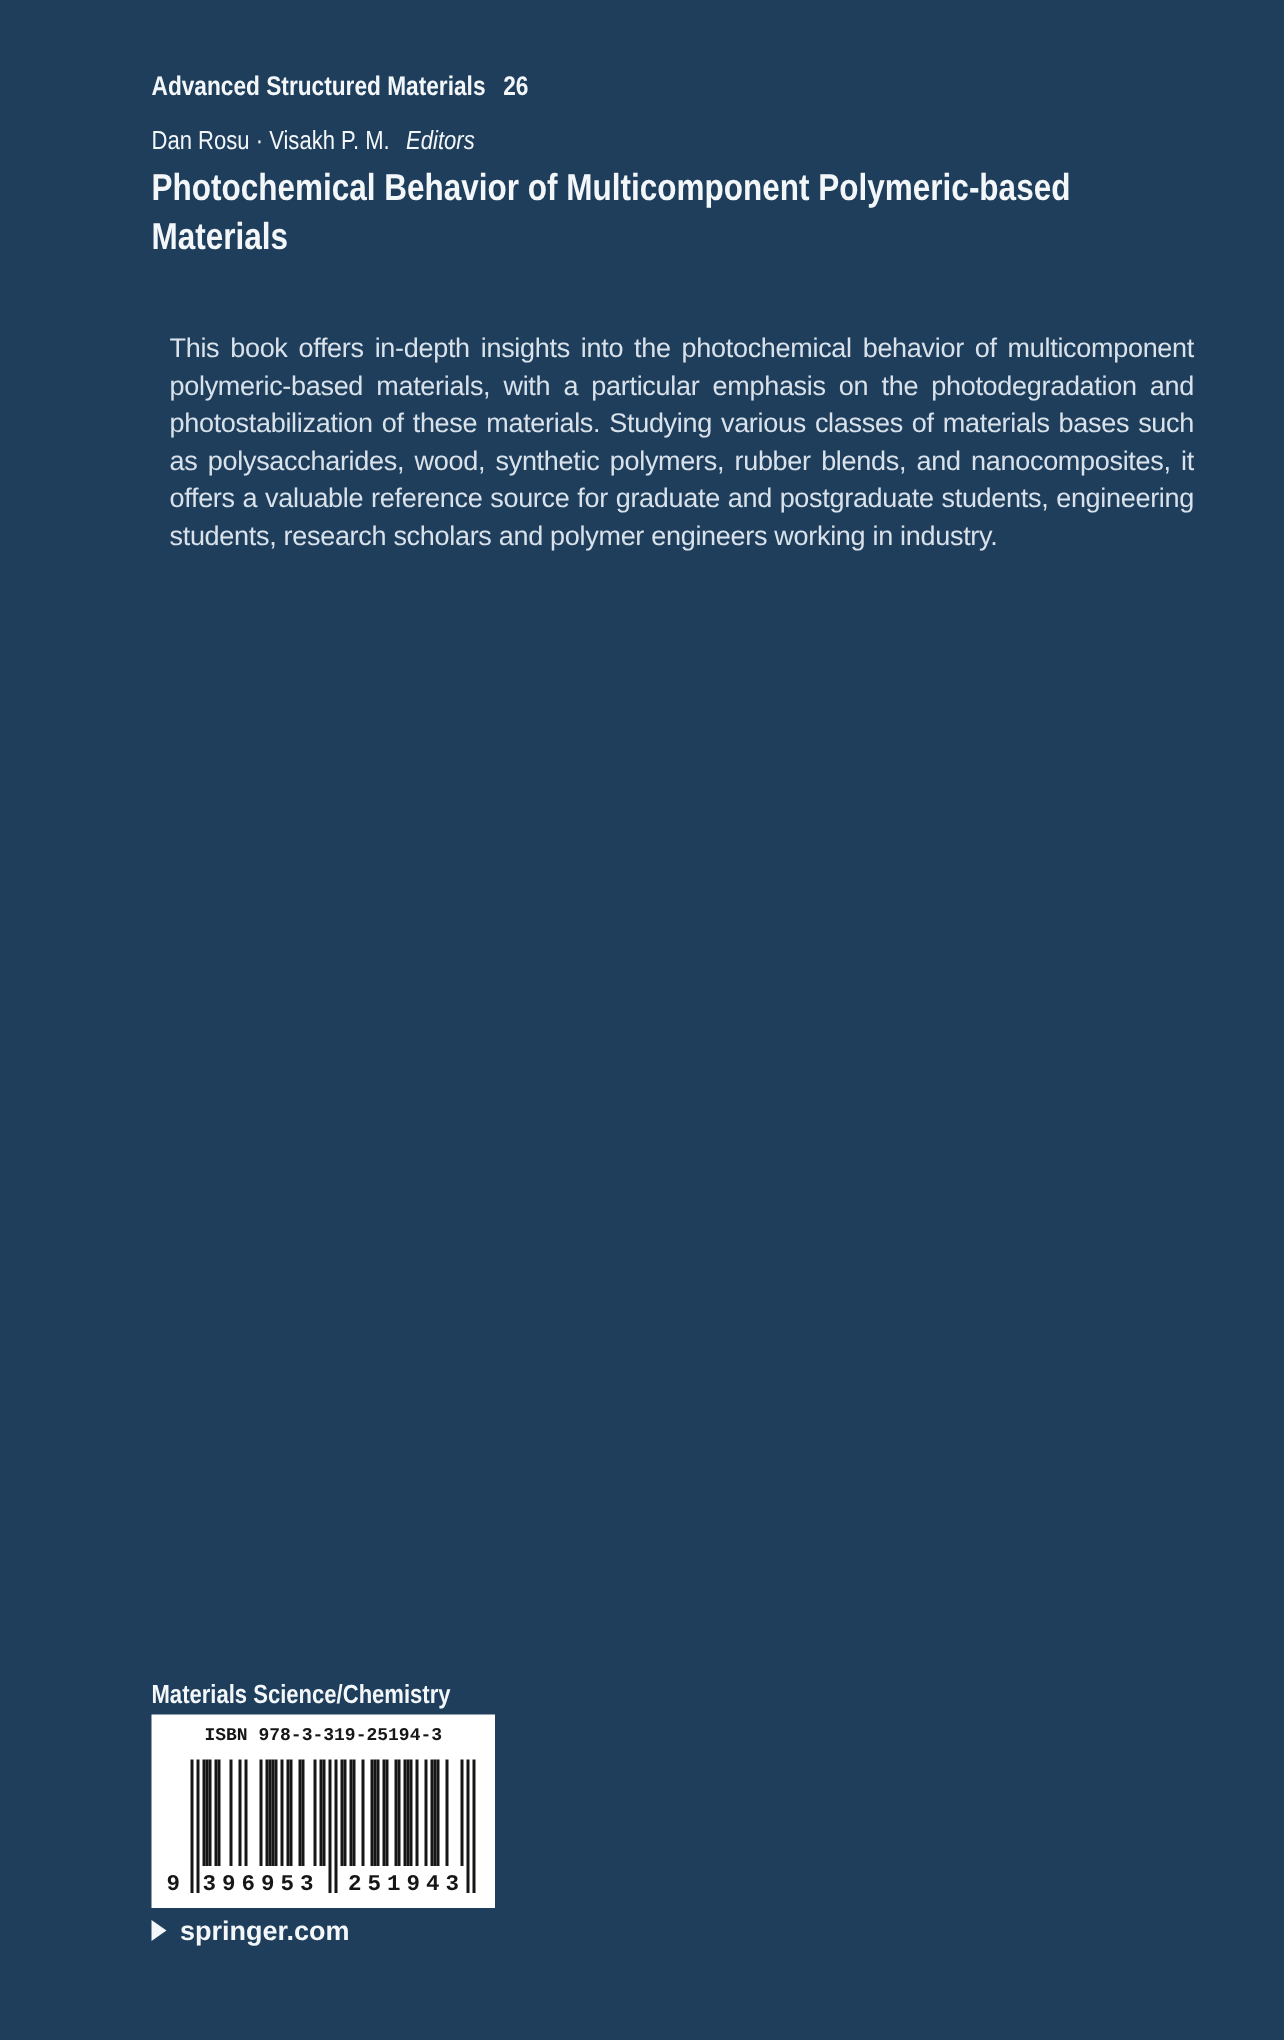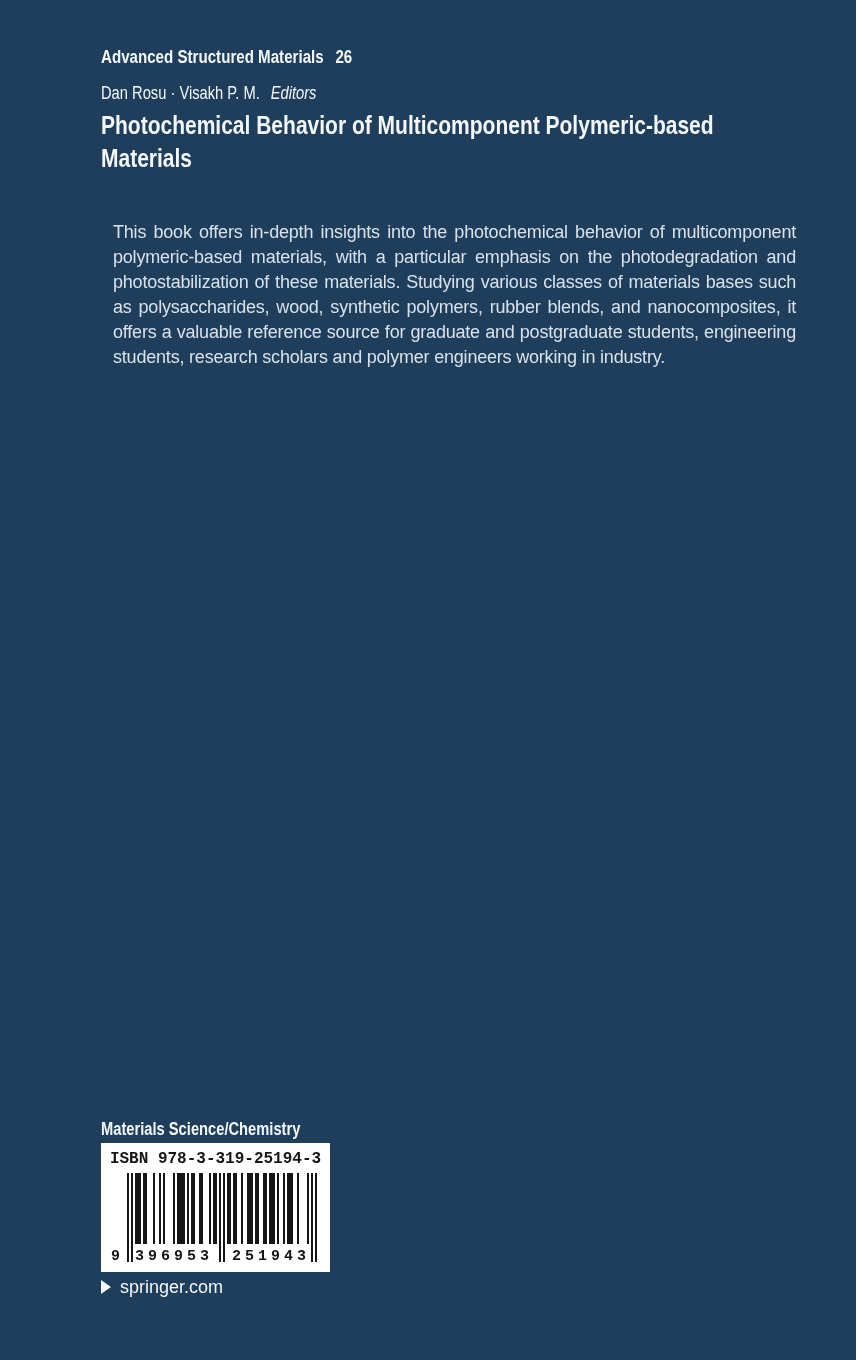--- a/index.html
+++ b/index.html
@@ -46,21 +46,21 @@
     color:var(--heading-text);font-weight:bold;font-size:17.5px;line-height:22px;
   }
   .barcode-box{
     position:absolute;left:101px;top:1143px;width:229px;height:129px;
     background:var(--barcode-bg);
   }
   .isbn-label{
     position:absolute;top:7px;left:0;right:0;text-align:center;
     color:var(--barcode-ink);
     font-family:"Liberation Mono",monospace;
-    font-size:16px;font-weight:bold;letter-spacing:0;
+    font-size:12px;font-weight:bold;letter-spacing:0;
   }
   .barcode-bars{
     position:absolute;left:26px;top:30px;width:190px;height:92px;
   }
   .bar{position:absolute;top:0;width:2px;height:71px;background:var(--barcode-ink);}
   .bar.long{height:89px;}
   .barcode-digits span{
     position:absolute;bottom:-1px;
     color:var(--barcode-ink);
     font-family:"Liberation Mono",monospace;
@@ -73,21 +73,21 @@
     position:absolute;left:101px;top:1277px;
     display:flex;align-items:center;gap:9px;
     color:var(--heading-text);
   }
   .arrow-icon{
     width:0;height:0;
     border-top:7px solid transparent;
     border-bottom:7px solid transparent;
     border-left:10px solid var(--heading-text);
   }
-  .publisher-url{font-weight:normal;font-size:18px;line-height:20px;}
+  .publisher-url{font-weight:bold;font-size:18px;line-height:20px;}
 </style>
 </head>
 <body>
 
 <div class="cover">
 
   <div class="series-line cond">
     <span>Advanced Structured Materials</span><span class="series-volume">26</span>
   </div>
 

